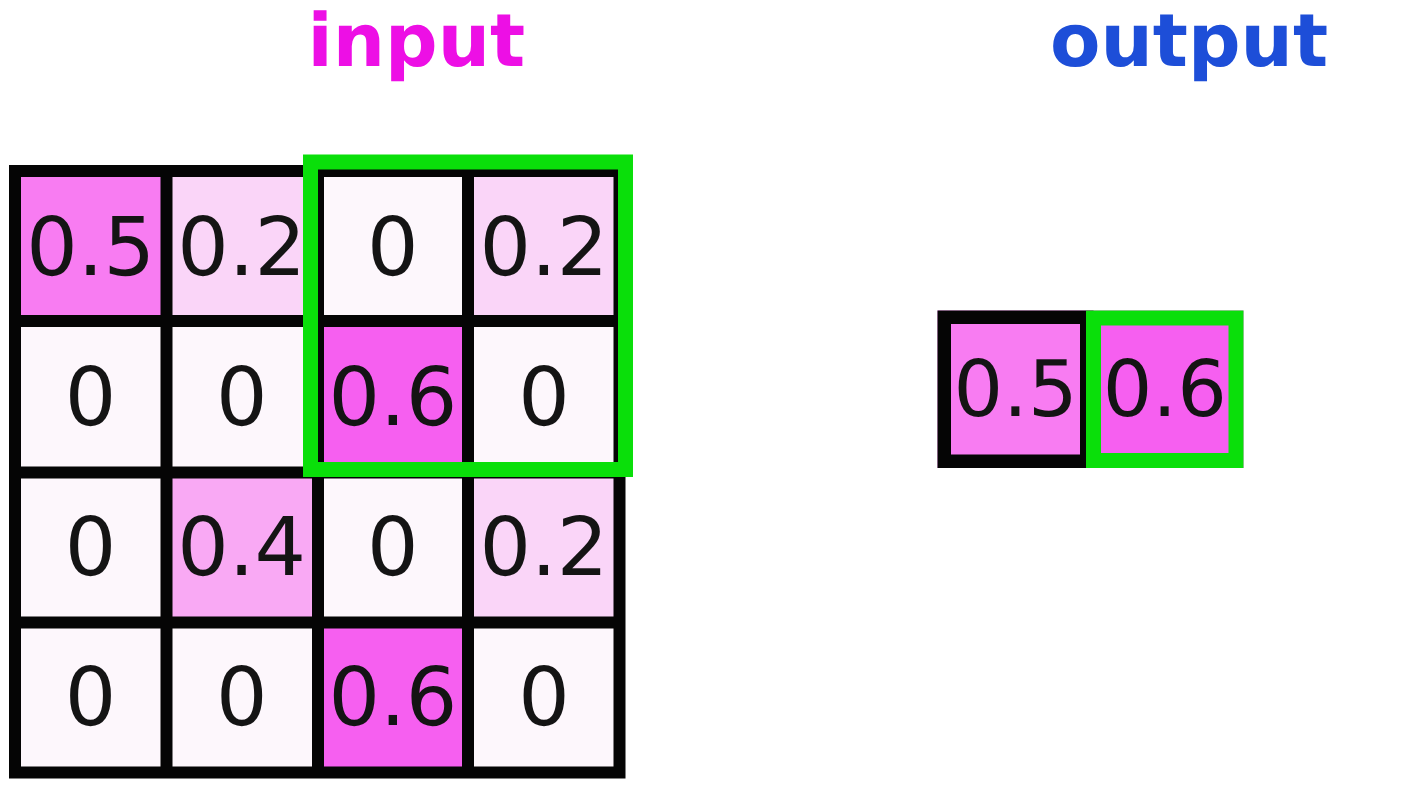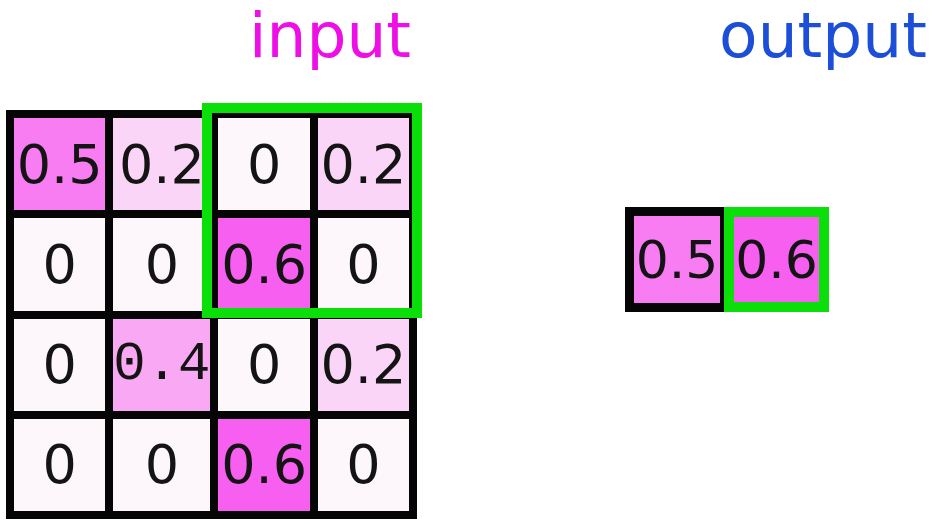--- a/index.html
+++ b/index.html
@@ -1,22 +1,22 @@
 <!DOCTYPE html>
 <html><head>
 <meta charset="utf-8">
 <style>
   html,body{margin:0;padding:0;background:#ffffff;}
   .canvas{
     position:relative;width:946px;height:525px;background:#ffffff;overflow:hidden;
     font-family:"DejaVu Sans","Liberation Sans",sans-serif;
   }
   .title{
-    position:absolute;top:0px;font-size:63px;line-height:1.15;text-align:center;
-    color:#ED0FE5;font-weight:400;
+    position:absolute;top:0px;font-size:49px;line-height:1.15;
+    color:#ED0FE5;font-weight:700;
   }
   .title-input{left:205px;width:250px;}
   .title-output{left:700px;width:246px;}
   .grid{
     position:absolute;left:6px;top:110px;width:411px;height:409px;
     background:#050505;display:grid;
     grid-template-columns:repeat(4,1fr);grid-template-rows:repeat(4,1fr);
     gap:8px;padding:8px;box-sizing:border-box;
   }
   .cell{
@@ -46,21 +46,21 @@
   <div class="grid" style="background: rgb(5, 5, 5);">
       <div class="cell" style="background: rgb(248, 124, 242); color: rgb(20, 20, 20);">0.5</div>
       <div class="cell" style="background: rgb(250, 213, 248); color: rgb(20, 20, 20);">0.2</div>
       <div class="cell" style="background: rgb(253, 247, 252); color: rgb(20, 20, 20);">0</div>
       <div class="cell" style="background: rgb(250, 213, 248); color: rgb(20, 20, 20);">0.2</div>
       <div class="cell" style="background: rgb(253, 247, 252); color: rgb(20, 20, 20);">0</div>
       <div class="cell" style="background: rgb(253, 247, 252); color: rgb(20, 20, 20);">0</div>
       <div class="cell" style="background: rgb(246, 95, 240); color: rgb(20, 20, 20);">0.6</div>
       <div class="cell" style="background: rgb(253, 247, 252); color: rgb(20, 20, 20);">0</div>
       <div class="cell" style="background: rgb(253, 247, 252); color: rgb(20, 20, 20);">0</div>
-      <div class="cell" style="background: rgb(249, 169, 244); color: rgb(20, 20, 20); font-family: Liberation Mono, monospace;">0.4</div>
+      <div class="cell" style="background: rgb(249, 169, 244); color: rgb(20, 20, 20);">0.4</div>
       <div class="cell" style="background: rgb(253, 247, 252); color: rgb(20, 20, 20);">0</div>
       <div class="cell" style="background: rgb(250, 213, 248); color: rgb(20, 20, 20);">0.2</div>
       <div class="cell" style="background: rgb(253, 247, 252); color: rgb(20, 20, 20);">0</div>
       <div class="cell" style="background: rgb(253, 247, 252); color: rgb(20, 20, 20);">0</div>
       <div class="cell" style="background: rgb(246, 95, 240); color: rgb(20, 20, 20);">0.6</div>
       <div class="cell" style="background: rgb(253, 247, 252); color: rgb(20, 20, 20);">0</div>
     </div>
 
   <div class="hlbox" style="border-color: rgb(10, 223, 10);"></div>
 

